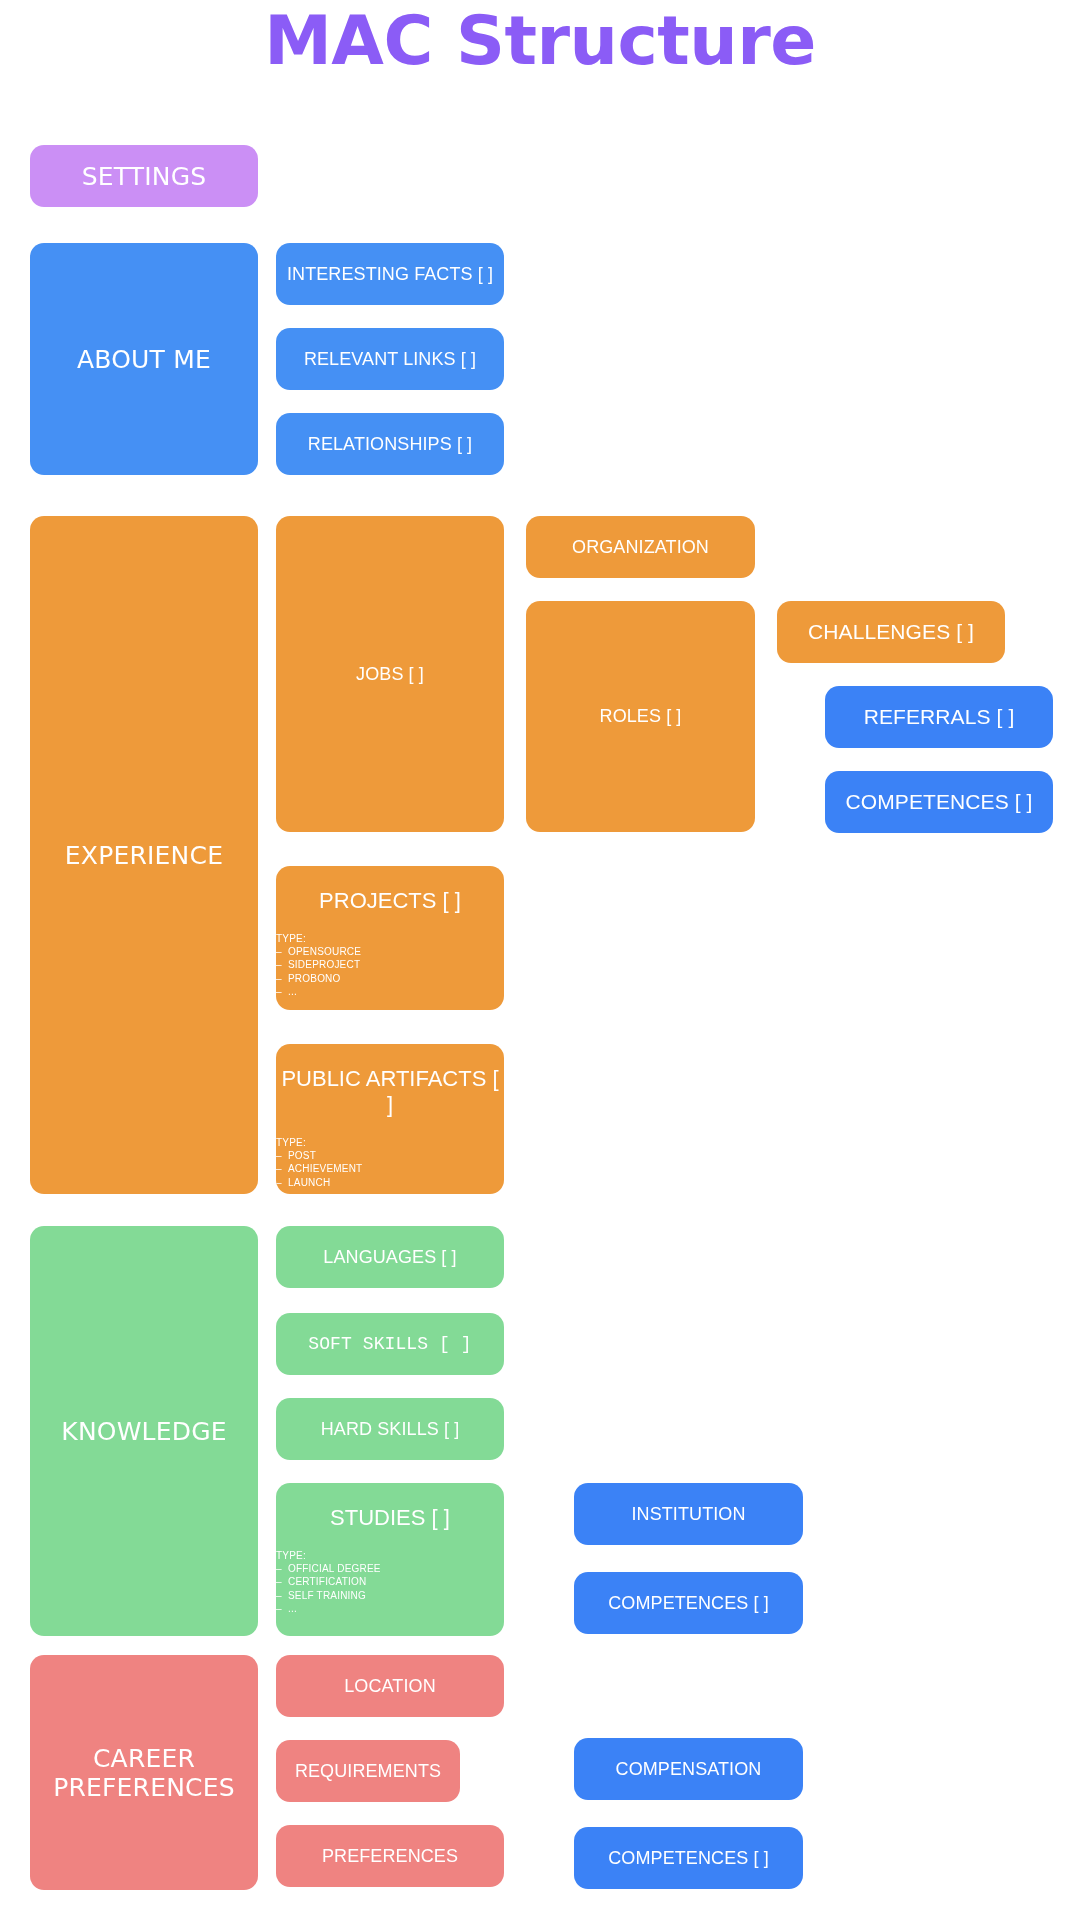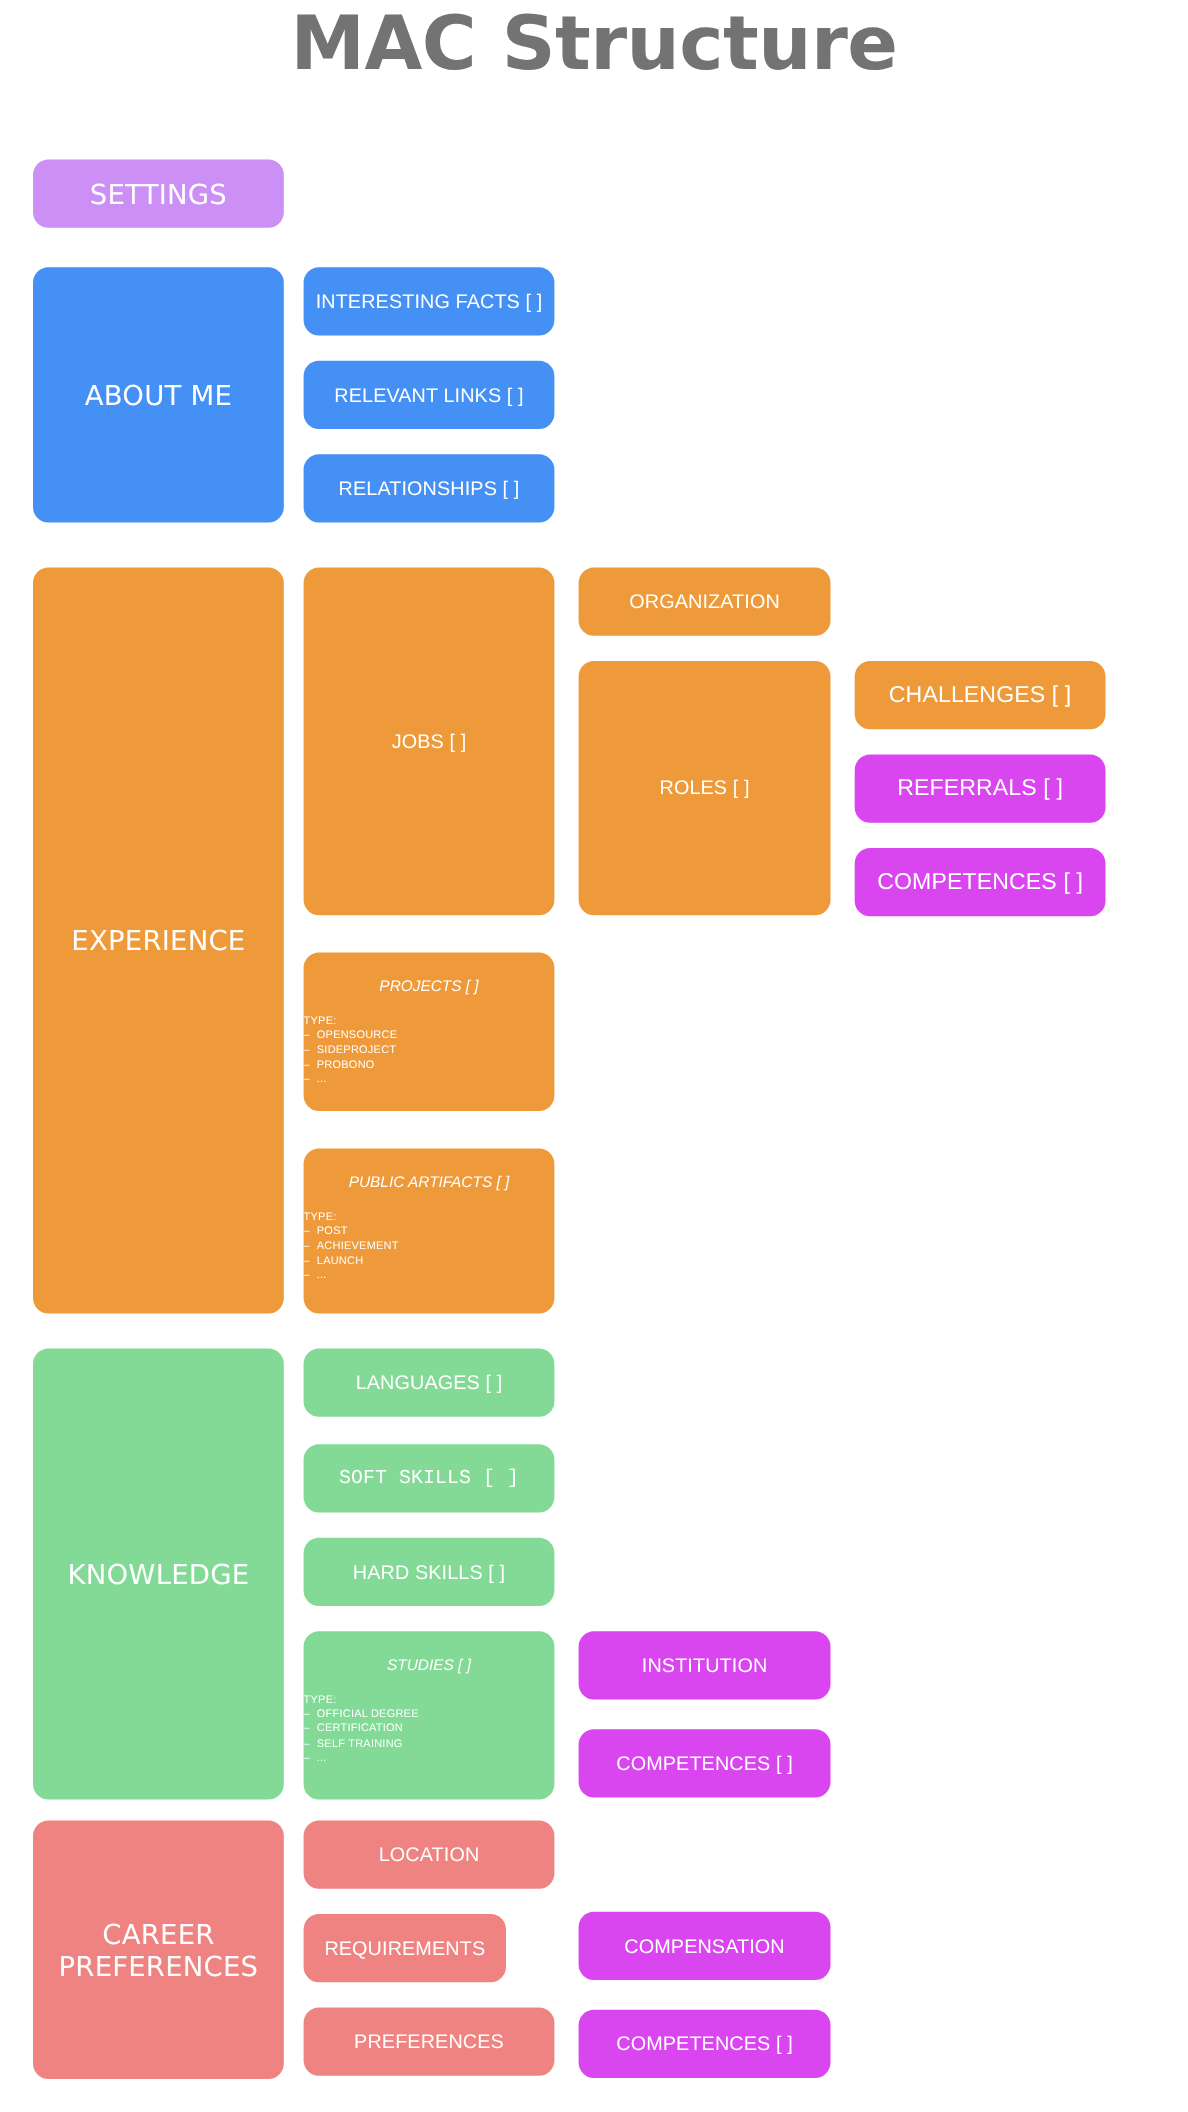--- a/index.html
+++ b/index.html
@@ -18,21 +18,21 @@
   #page-title {
     position: absolute;
     left: 0;
     top: 4px;
     width: 1080px;
     text-align: center;
     font-family: "DejaVu Sans", sans-serif;
     font-weight: bold;
     font-size: 68px;
     letter-spacing: -0.5px;
-    color: #737373;
+    color: #8b5cf6;
     line-height: 1.1;
   }
 
   .node {
     position: absolute;
     border-radius: 14px;
     box-sizing: border-box;
     display: flex;
     flex-direction: column;
     align-items: center;
@@ -41,21 +41,21 @@
     text-align: center;
     overflow: hidden;
   }
 
   
   .c-purple { background: #cb8ff5; }
   .c-blue   { background: #4590f4; }
   .c-orange { background: #ee9a3a; }
   .c-green  { background: #83da96; }
   .c-salmon { background: #ef8381; }
-  .c-gray   { background: #d946ef; }
+  .c-gray   { background: #3b82f6; margin-left: 48px; }
 
   
   .t-root {
     font-family: "DejaVu Sans", sans-serif;
     font-weight: normal;
     font-size: 25px;
     letter-spacing: 0.2px;
     line-height: 1.16;
   }
   .t-child {
@@ -71,22 +71,21 @@
 
   
   .node.with-list {
     justify-content: flex-start;
     align-items: stretch;
     padding: 0;
   }
   .node.with-list .node-title {
     text-align: center;
     width: 100%;
-    font-size: 14px;
-    font-style: italic;
+    font-size: 22px;
   }
   .type-block {
     text-align: left;
     font-size: 10px;
     line-height: 1.32;
     letter-spacing: 0.2px;
   }
   .type-block .type-label { display: block; }
   .type-block .type-item  { display: block; }
   .type-block .type-item .dash { display: inline-block; width: 12px; }

